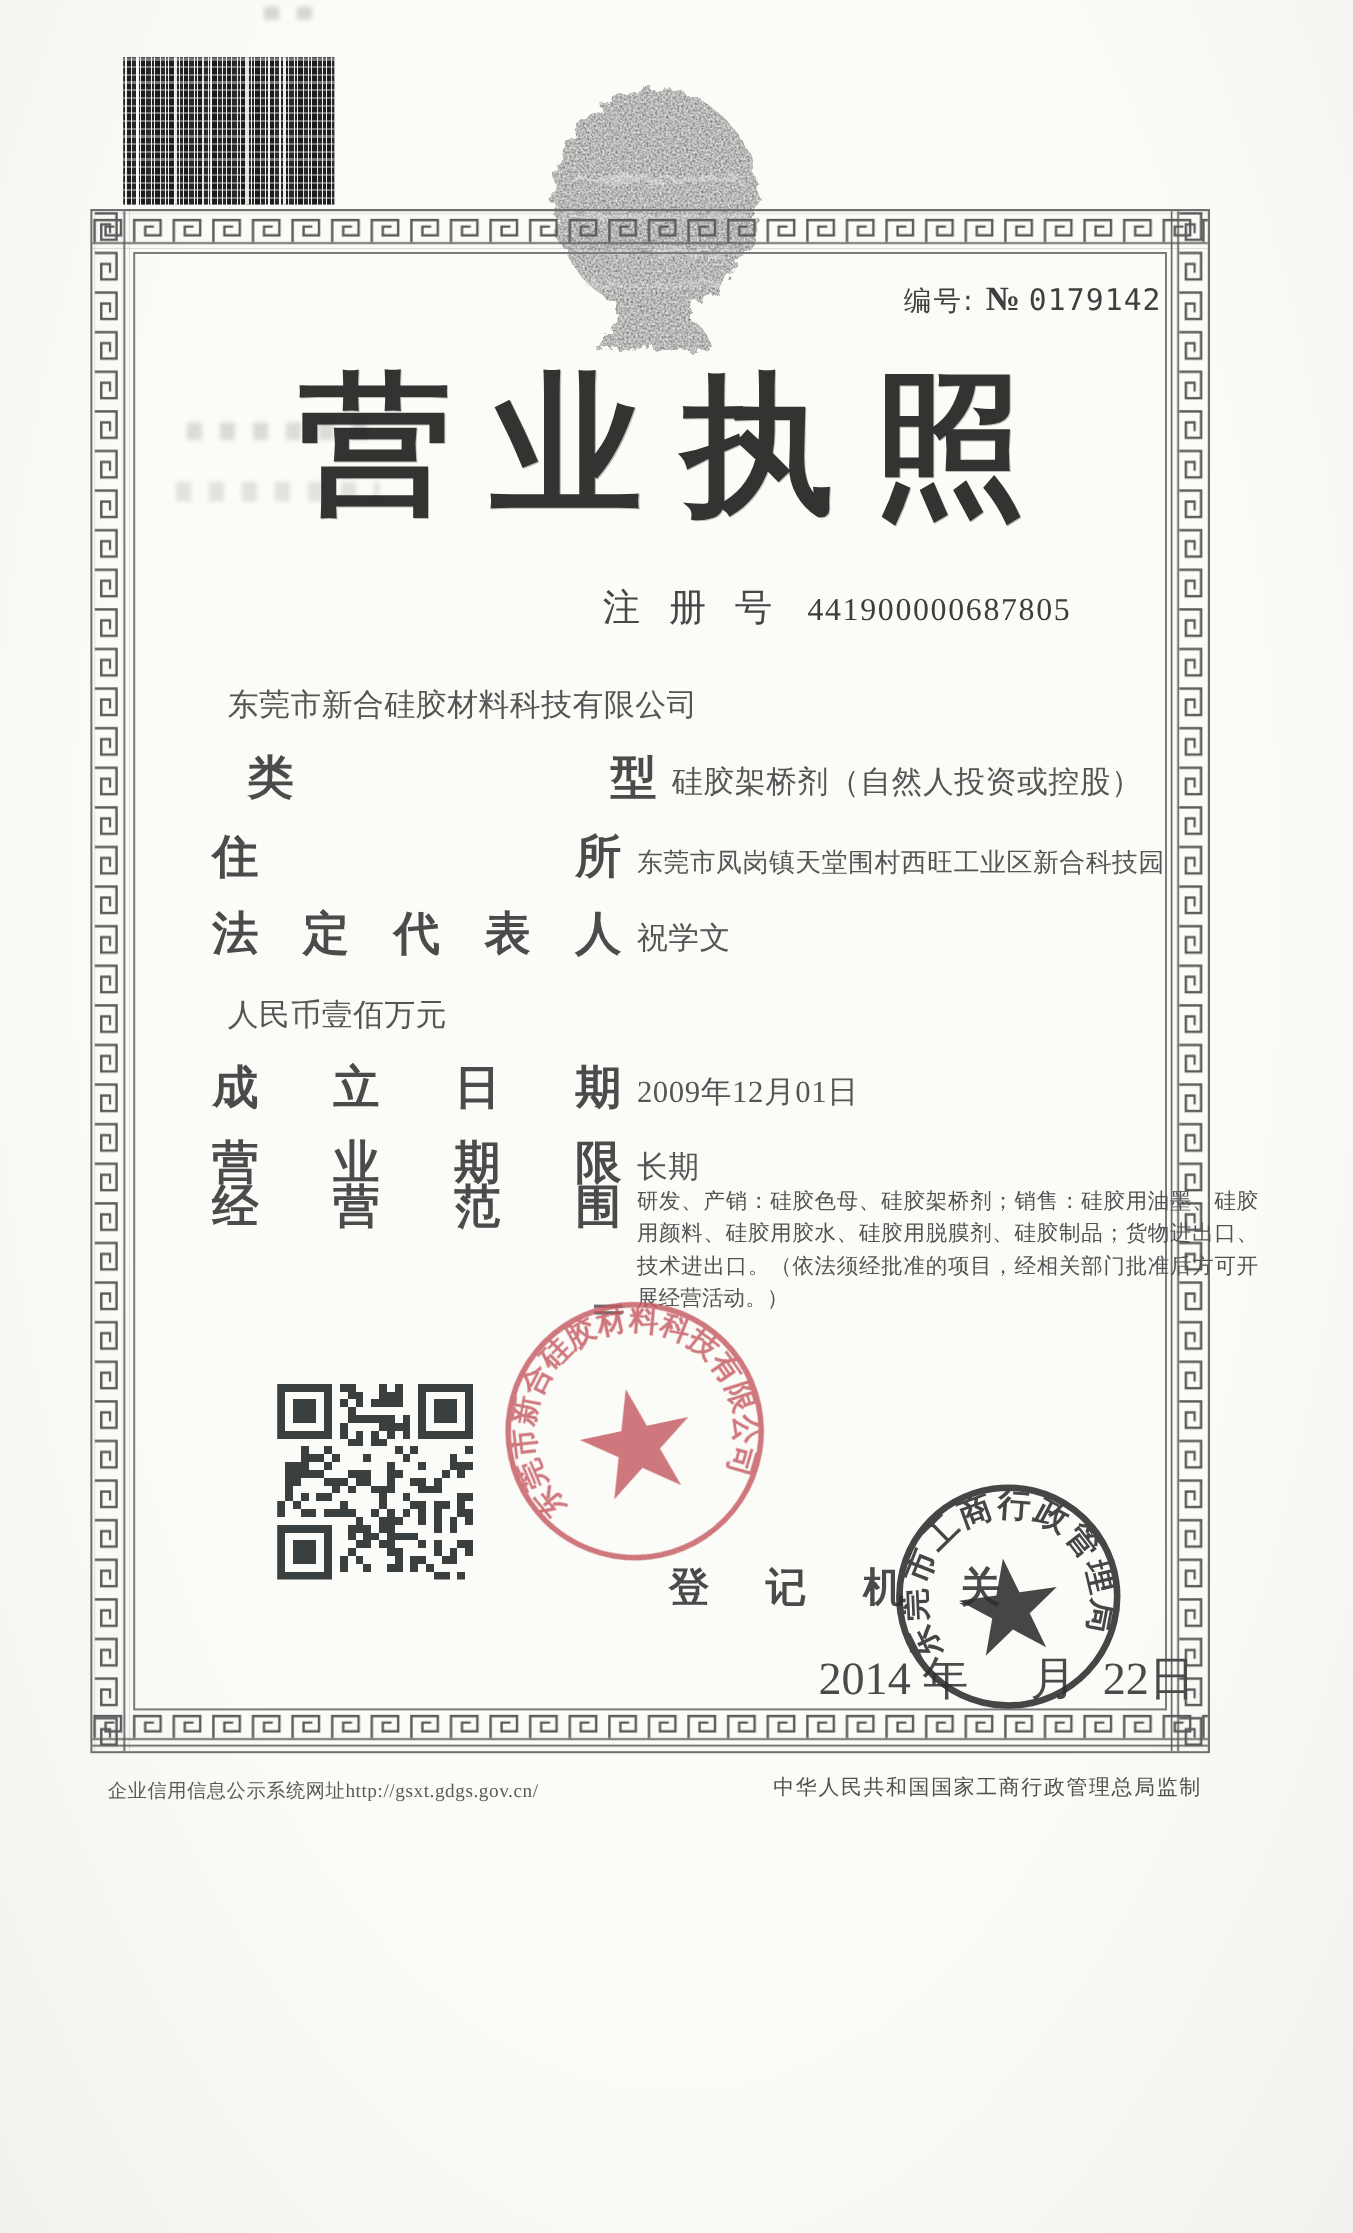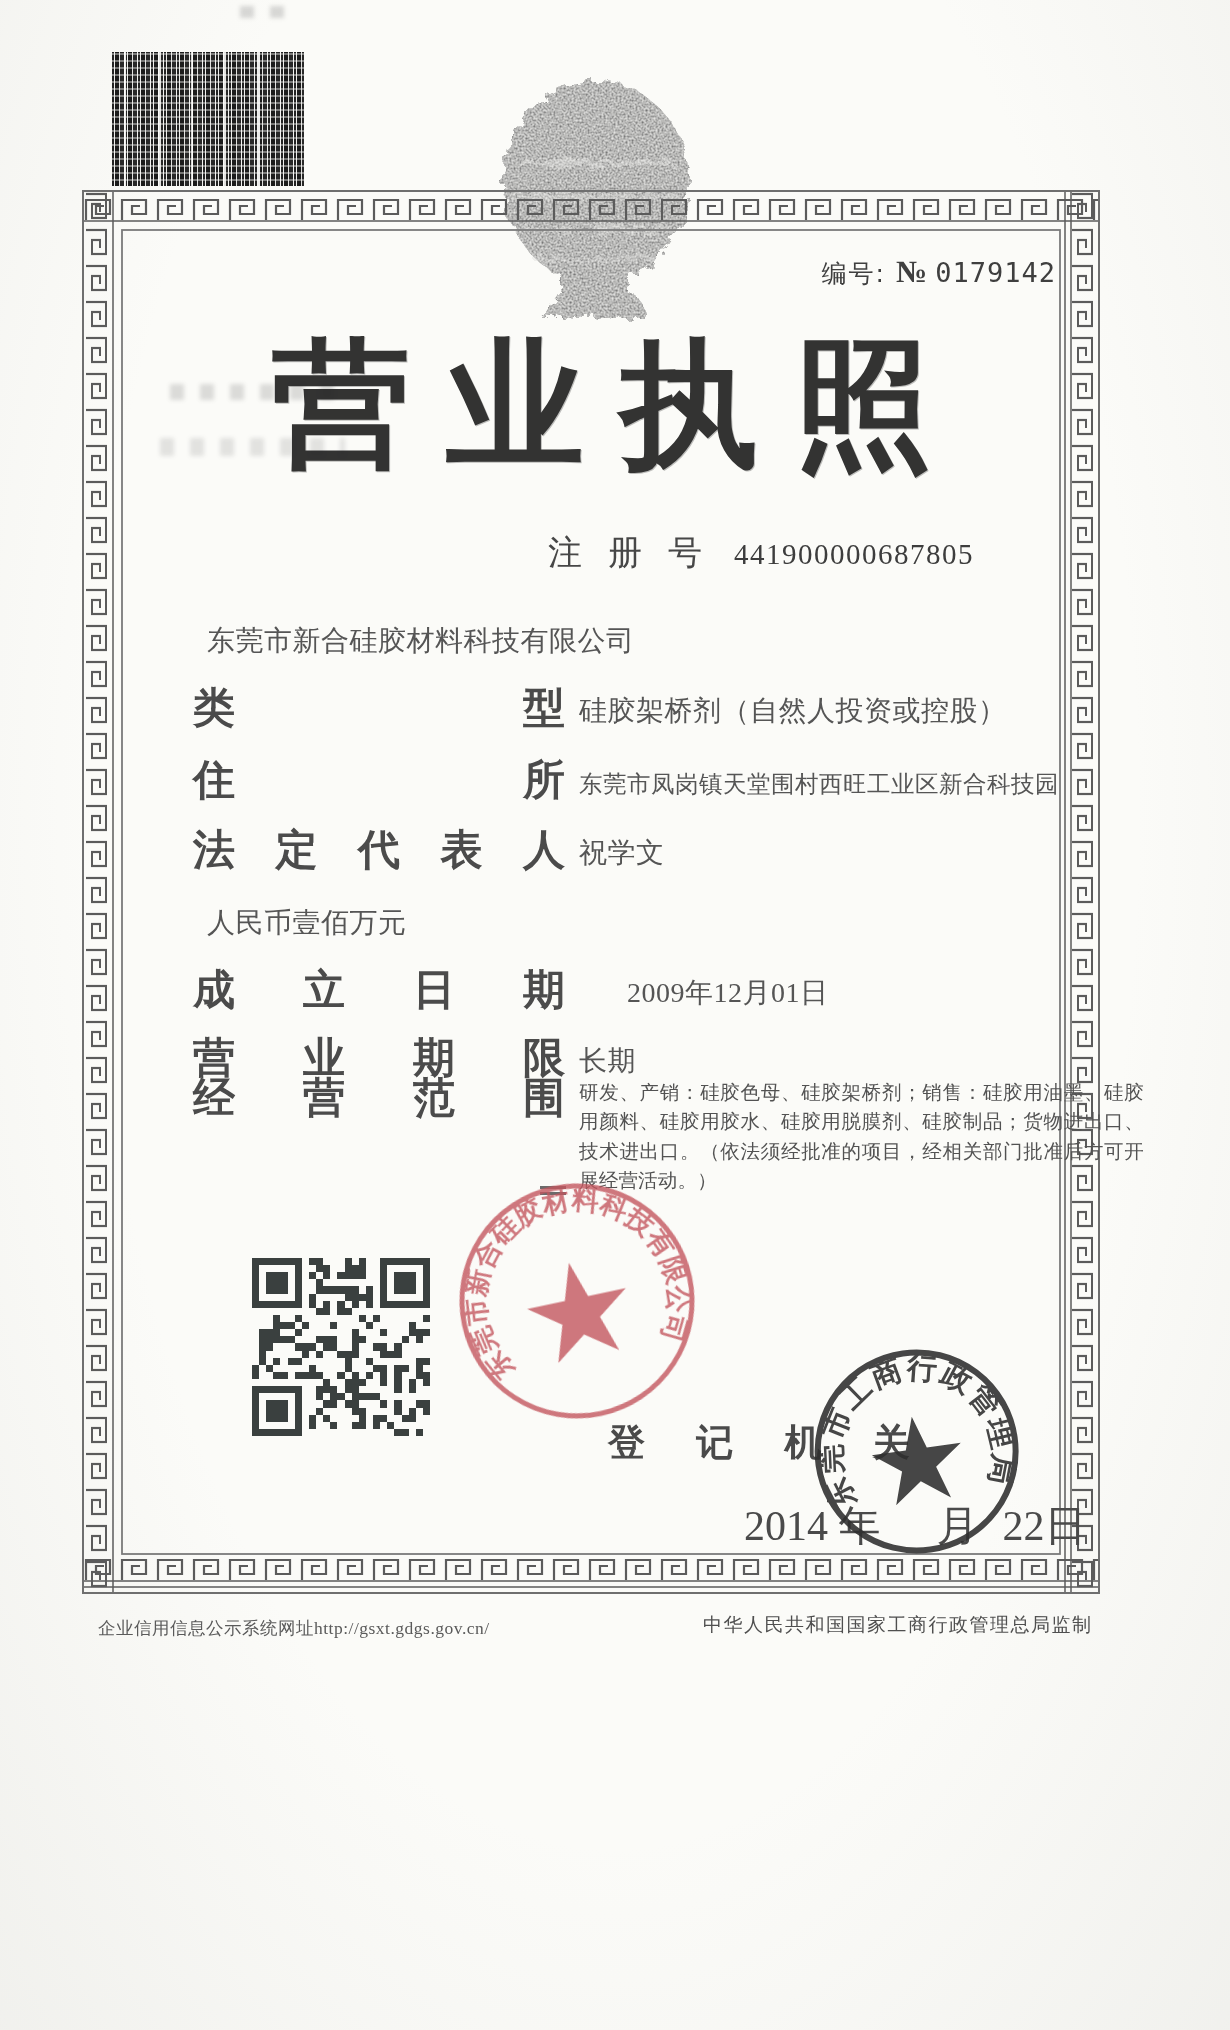--- a/index.html
+++ b/index.html
@@ -140,36 +140,36 @@
   <div class="abs title">营业执照</div>
 
   <div class="abs regline">
     <span class="rlbl">注册号</span>
     <span class="rnum">441900000687805</span>
   </div>
 
   <div class="row" style="top:612px;">
     <div class="fvalue">东莞市新合硅胶材料科技有限公司</div>
   </div>
-  <div class="row" style="top:682px;">
+  <div class="row" style="top:682px;margin-left:32px;">
     <div class="flabel">类型</div>
     <div class="fvalue">硅胶架桥剂（自然人投资或控股）</div>
   </div>
   <div class="row" style="top:754px;">
     <div class="flabel">住所</div>
     <div class="fvalue small">东莞市凤岗镇天堂围村西旺工业区新合科技园</div>
   </div>
   <div class="row" style="top:824px;">
     <div class="flabel">法定代表人</div>
     <div class="fvalue">祝学文</div>
   </div>
   <div class="row" style="top:894px;">
     <div class="fvalue">人民币壹佰万元</div>
   </div>
-  <div class="row" style="top:964px;gap:48px;">
+  <div class="row" style="top:964px;">
     <div class="flabel">成立日期</div>
     <div class="fvalue">2009年12月01日</div>
   </div>
   <div class="row" style="top:1032px;">
     <div class="flabel">营业期限</div>
     <div class="fvalue">长期</div>
   </div>
   <div class="row" style="top:1072px;">
     <div class="flabel">经营范围</div>
     <div class="fvalue scope">研发、产销：硅胶色母、硅胶架桥剂；销售：硅胶用油墨、硅胶用颜料、硅胶用胶水、硅胶用脱膜剂、硅胶制品；货物进出口、技术进出口。（依法须经批准的项目，经相关部门批准后方可开展经营活动。）</div>

